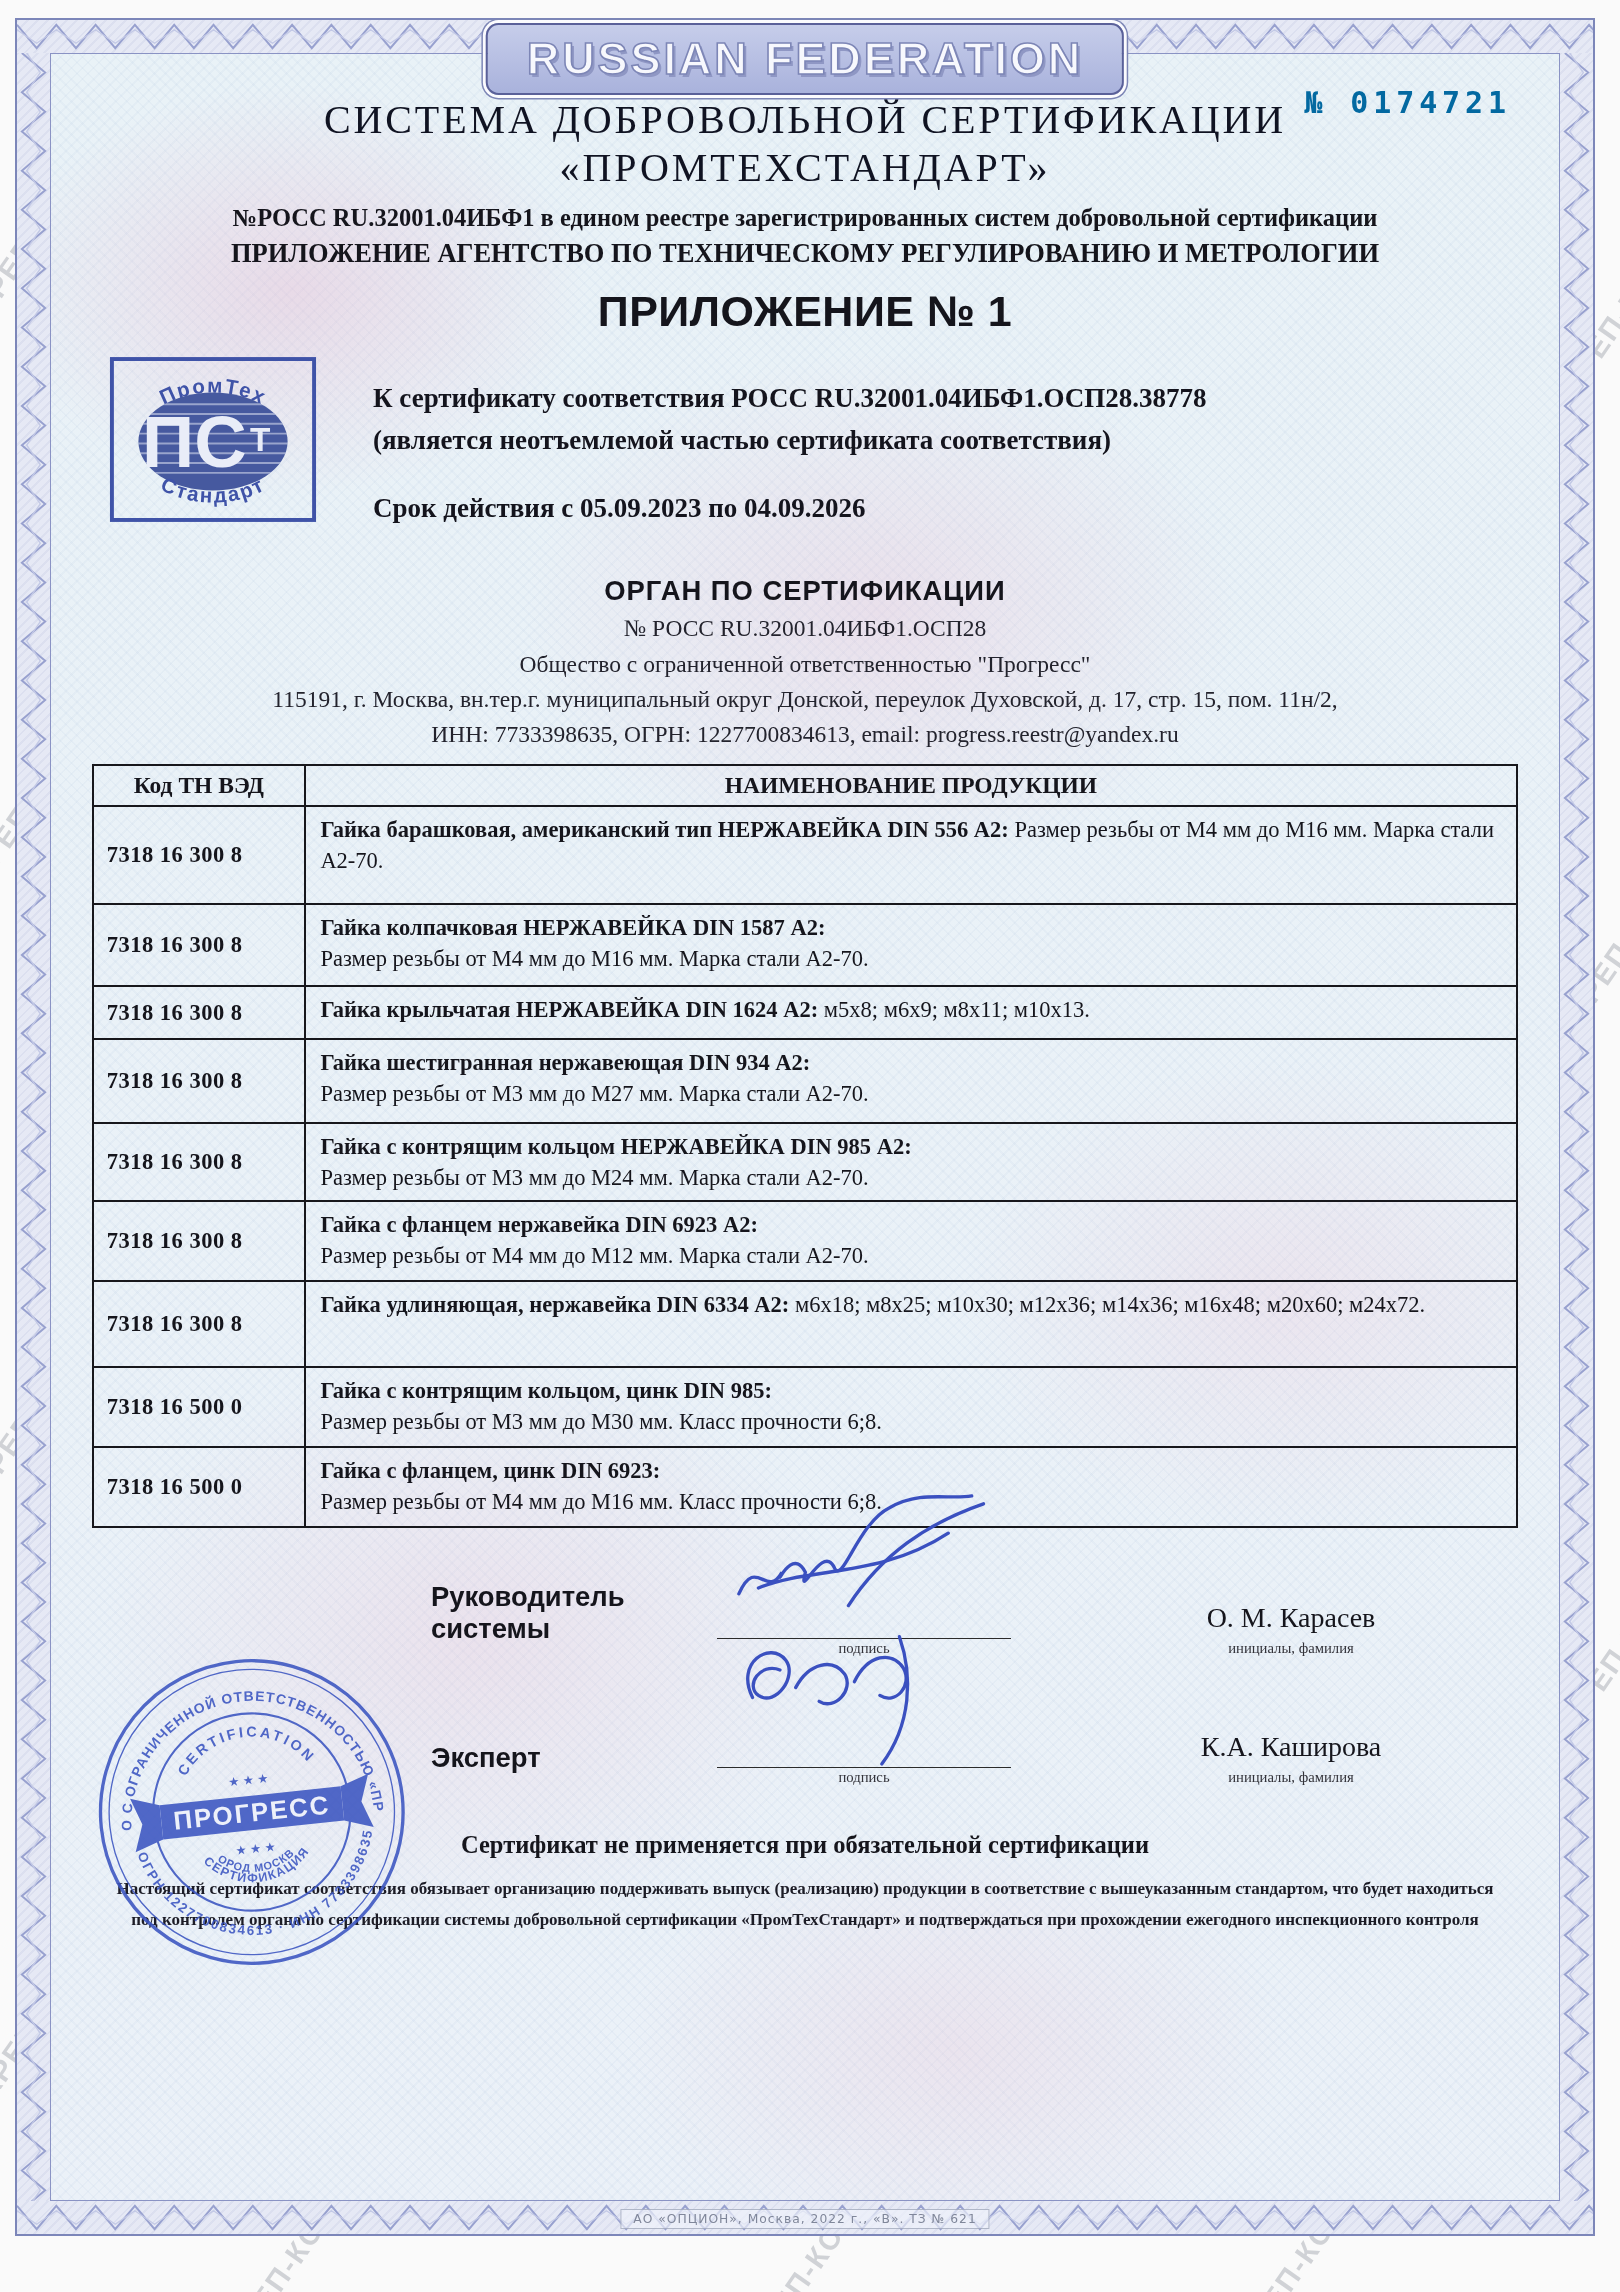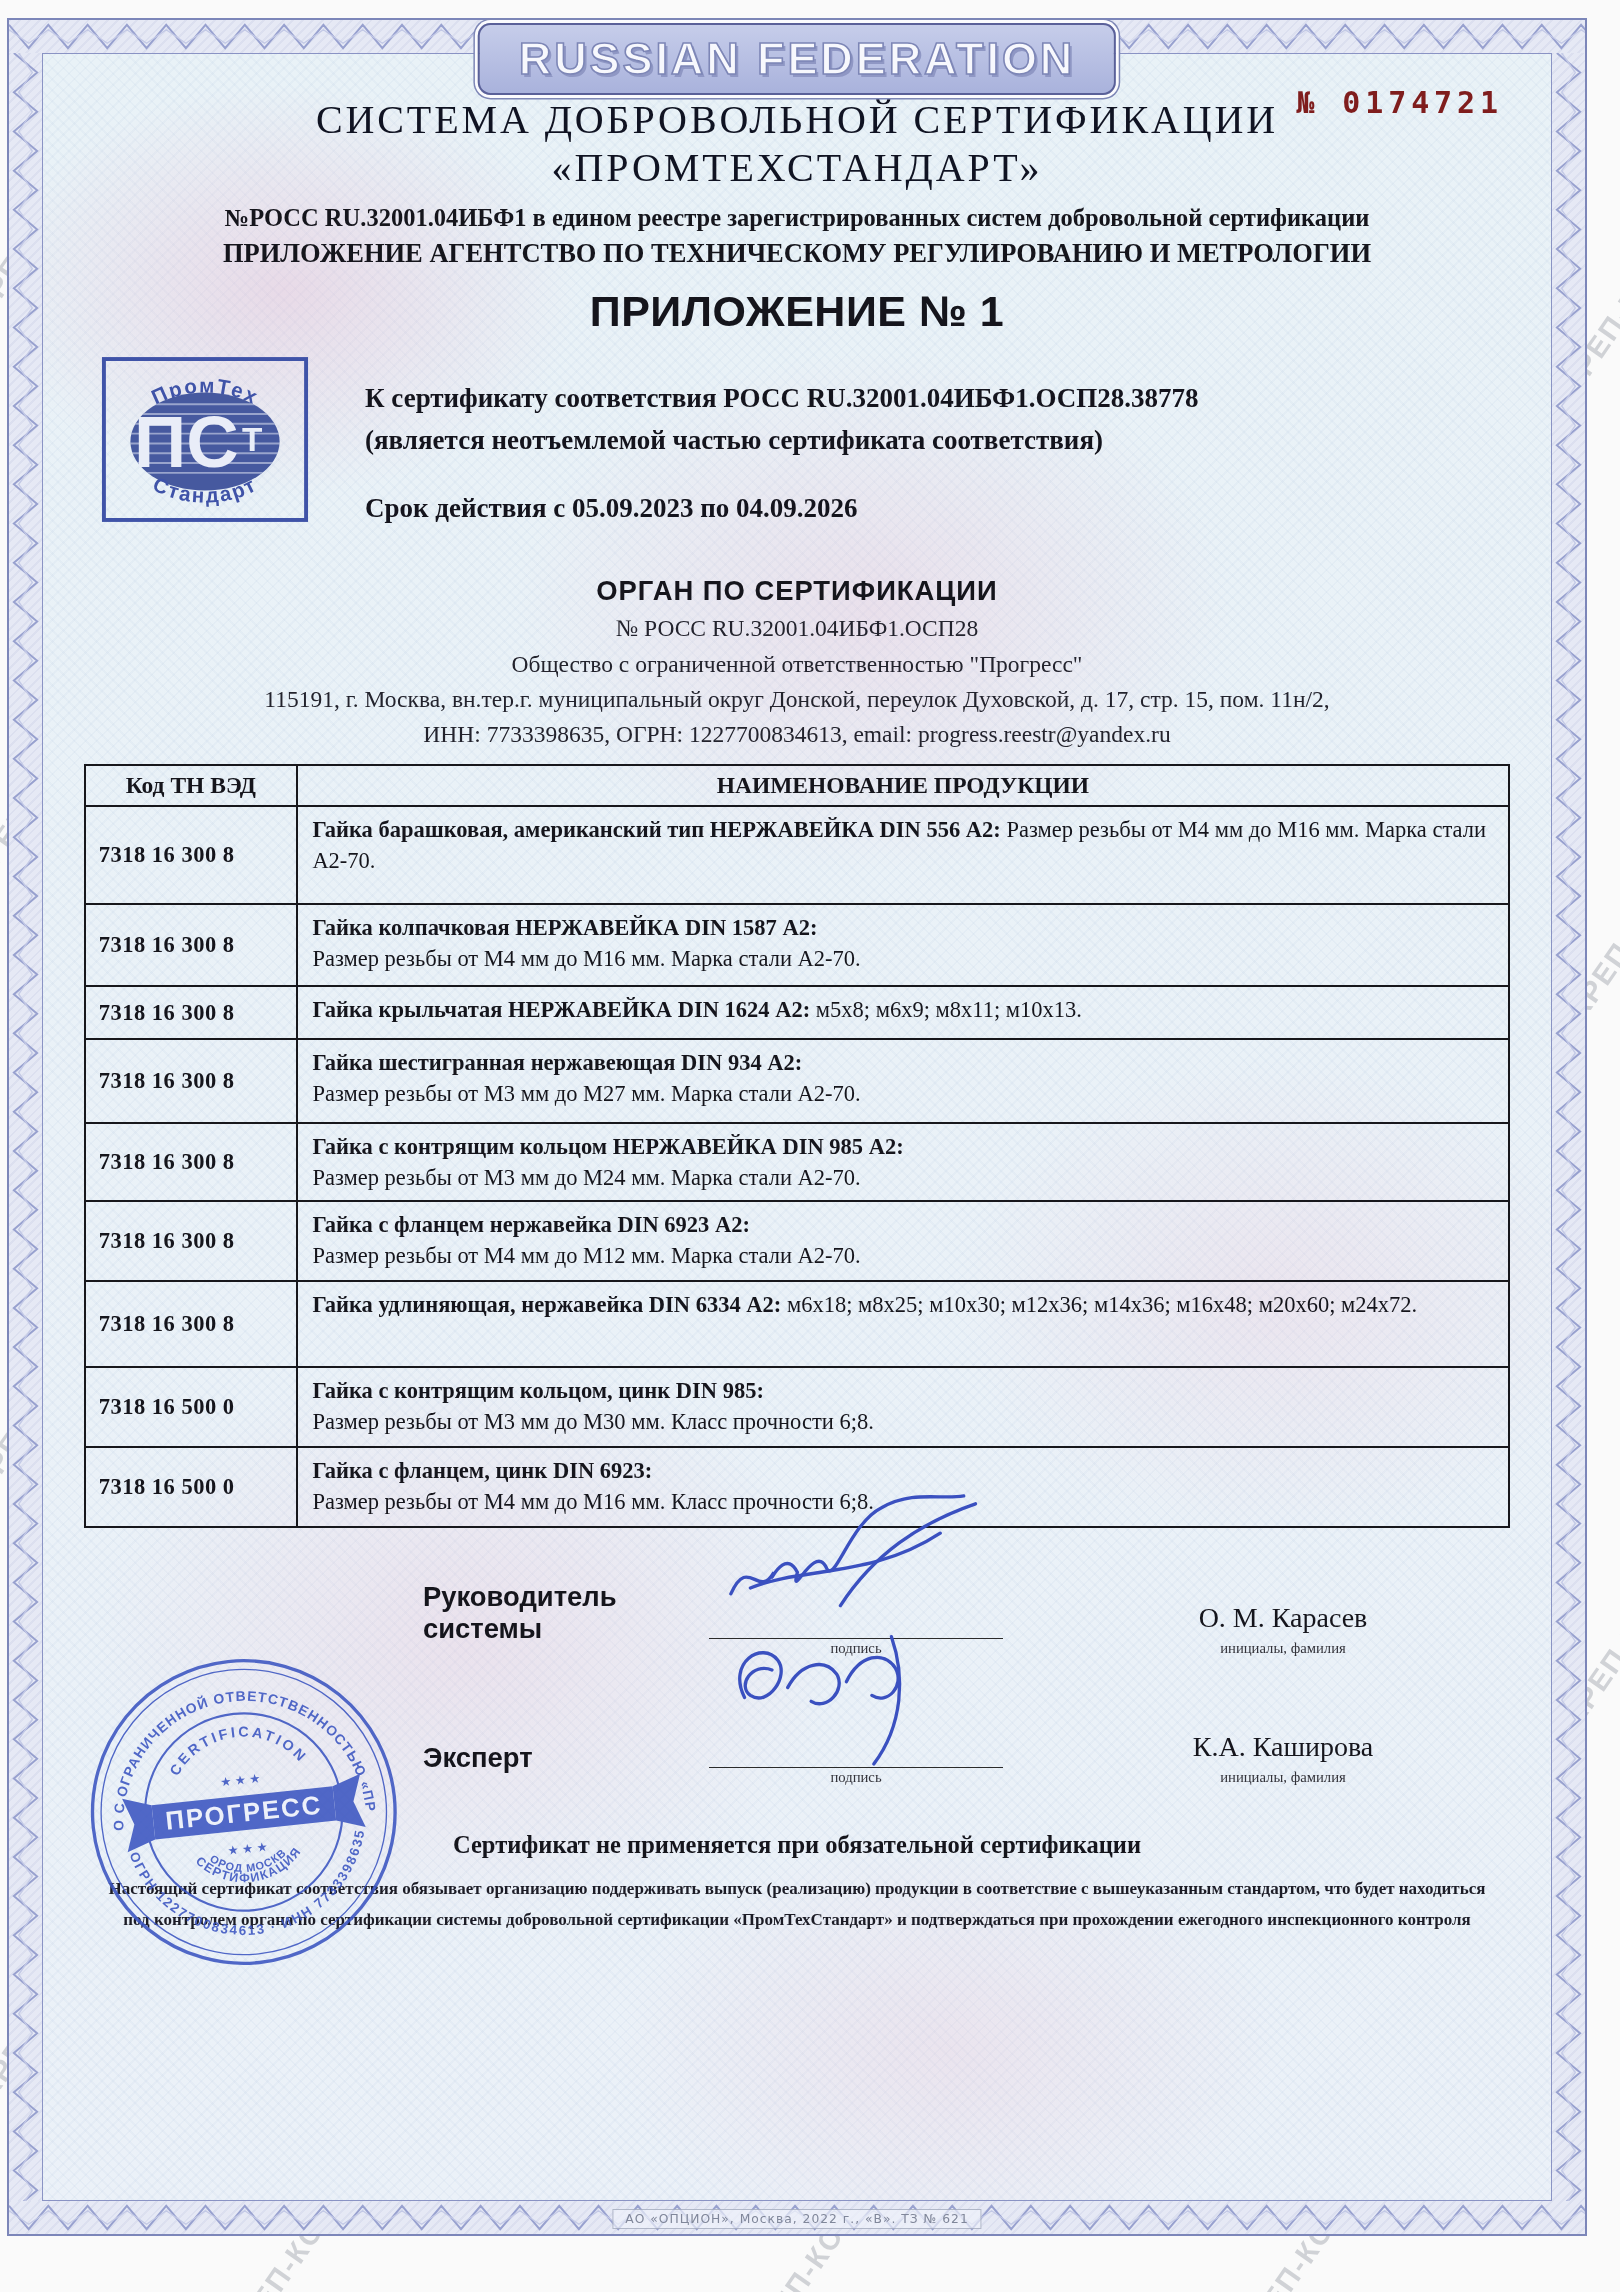--- a/index.html
+++ b/index.html
@@ -12,21 +12,21 @@
   
   #wm-layer{position:absolute;inset:0;z-index:0;}
   .wm{
     position:absolute;font-family:"Liberation Sans", sans-serif;font-weight:bold;
     font-size:29px;letter-spacing:2px;color:rgba(120,126,140,.32);
     transform:rotate(-55deg);white-space:nowrap;
   }
   .wm.top{z-index:4;}
   
   .cert{
-    position:absolute;left:7px;top:17.6px;width:1576px;height:2214px;
+    position:absolute;left:15px;top:17.6px;width:1576px;height:2214px;
     border:2.5px solid #7c86b9;background:#eceef8;z-index:1;
     box-shadow:0 0 0 1px #fff inset;
   }
   .band{position:absolute;background:
       repeating-linear-gradient(135deg, rgba(130,140,190,.10) 0 2px, transparent 2px 6.9px),
       #e6e9f5;}
   .band svg{position:absolute;inset:0;width:100%;height:100%;}
   .band-top{top:0;left:0;right:0;height:33px;}
   .band-bottom{bottom:0;left:0;right:0;height:33px;}
   .band-left{top:33px;bottom:33px;left:0;width:33px;}
@@ -53,21 +53,21 @@
     padding:7.8px 39px;
   }
   .badge span{
     font-family:"Liberation Sans", sans-serif;font-weight:bold;font-size:45px;
     letter-spacing:2.9px;color:#f7f8fd;-webkit-text-stroke:1.6px #7d86b6;
     text-shadow:2.5px 2.5px 0 #8f97c4;white-space:nowrap;
   }
   .blank-no{
     position:absolute;top:65px;right:82px;z-index:6;
     font-family:"DejaVu Sans Mono", monospace;font-size:30px;font-weight:bold;
-    letter-spacing:4.9px;color:#7f1d1d;
+    letter-spacing:4.9px;color:#0369a1;
   }
   
   .head-block{margin-top:42px;text-align:center;line-height:1.22;}
   .sys-title{font-size:40px;letter-spacing:2.9px;font-weight:500;color:#101322;}
   .registry{font-size:24.5px;font-weight:bold;margin-top:9.8px;}
   .agency{font-size:26.5px;font-weight:bold;margin-top:3.9px;}
   .annex{font-family:"Liberation Sans", sans-serif;font-weight:bold;font-size:43px;margin-top:15.7px;letter-spacing:0.5px;text-align:center;}
   
   .logo-row{display:flex;align-items:flex-start;margin:17.6px 0 0 57px;gap:55px;}
   .logo-svg{flex:0 0 auto;}

